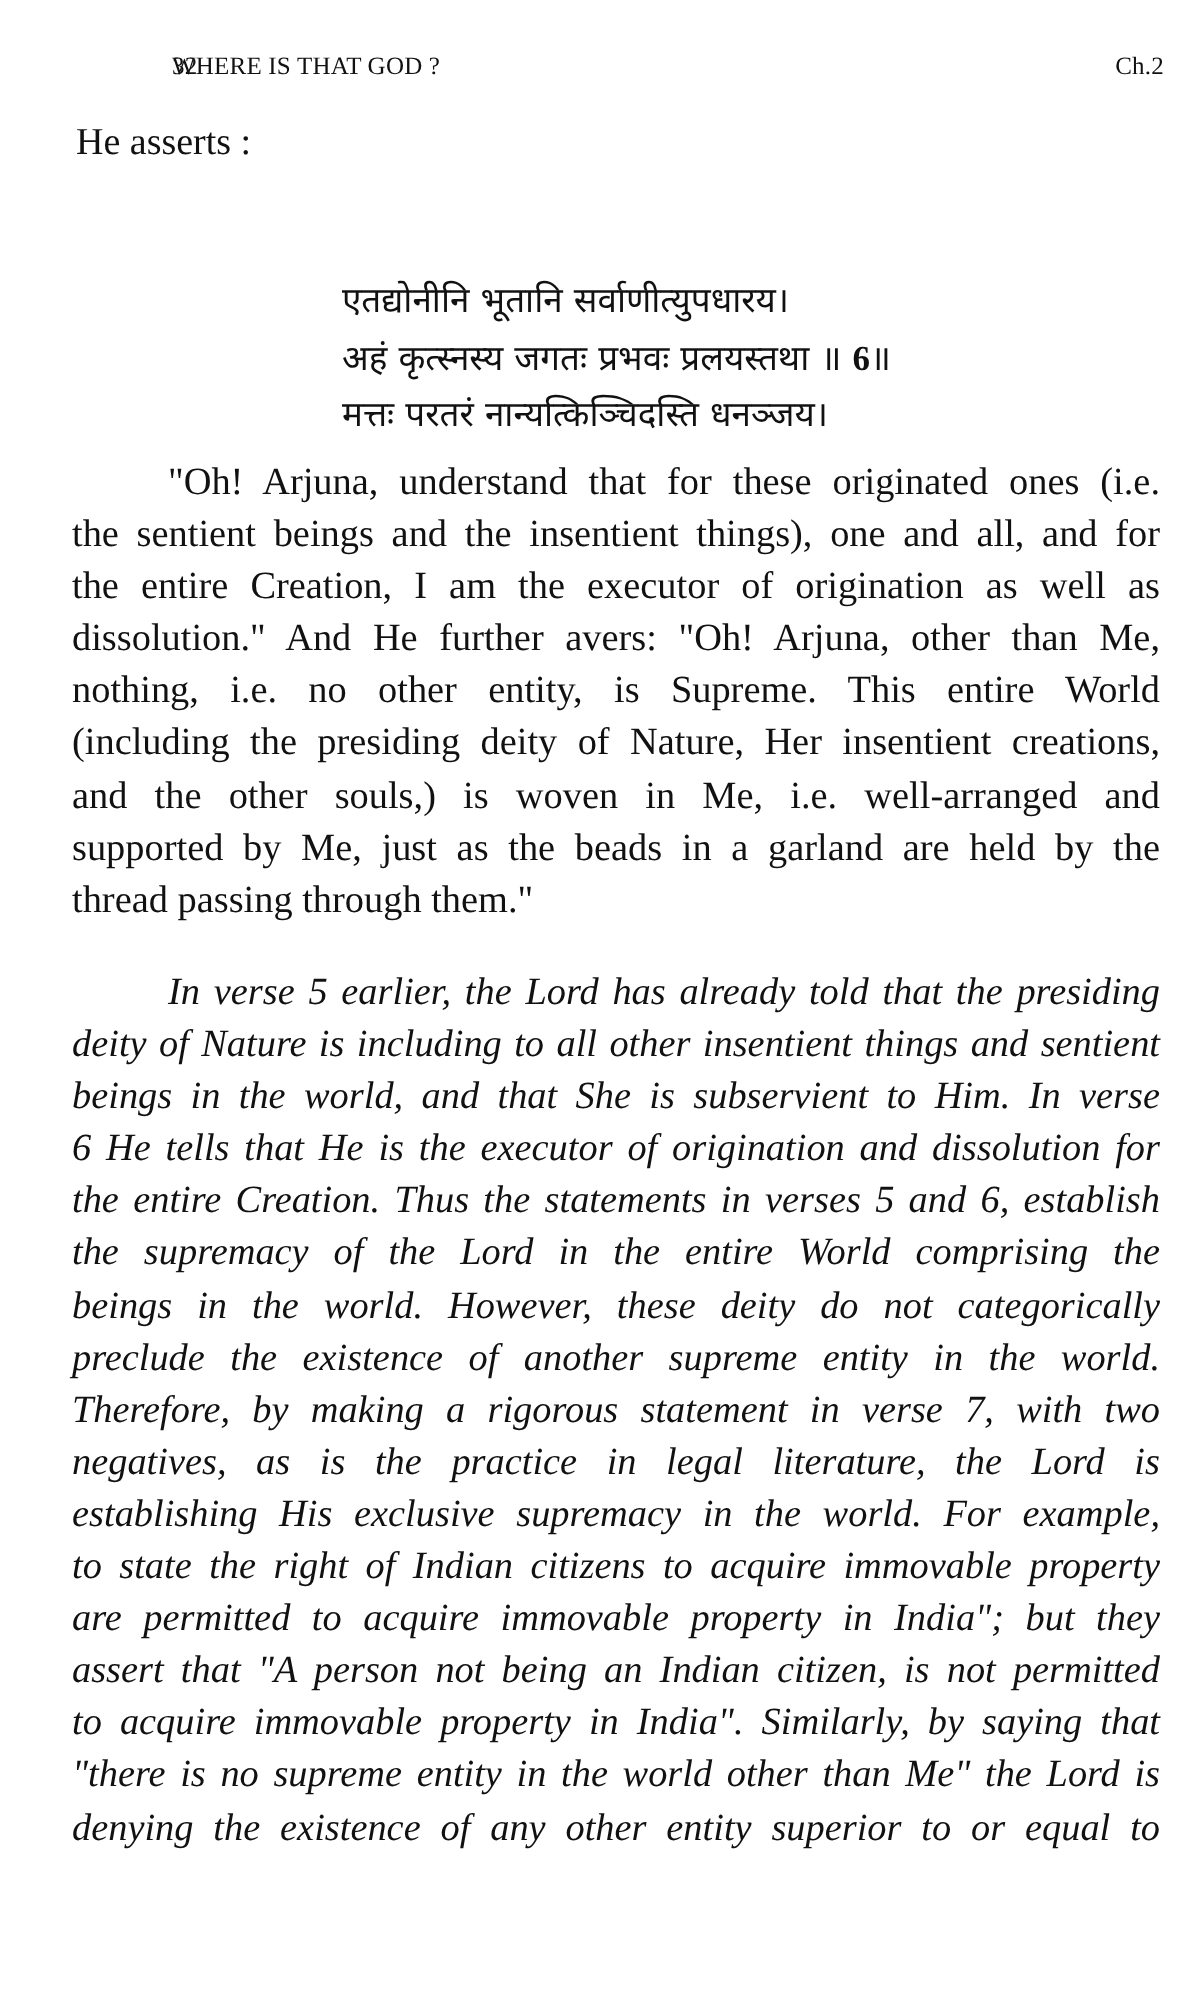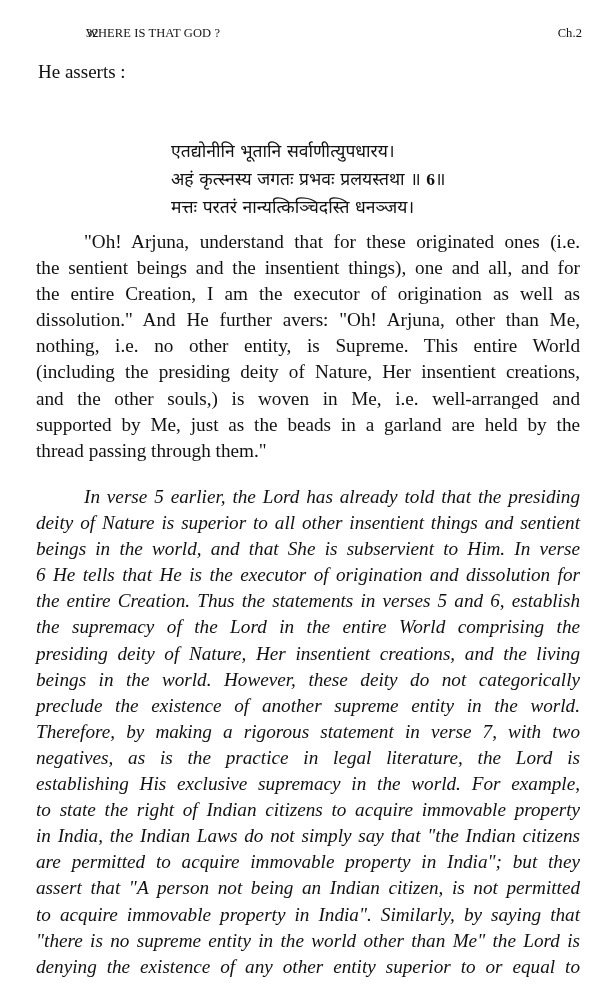--- a/index.html
+++ b/index.html
@@ -51,31 +51,29 @@
     <span class="l">the entire Creation, I am the executor of origination as well as</span>
     <span class="l">dissolution." And He further avers: "Oh! Arjuna, other than Me,</span>
     <span class="l">nothing, i.e. no other entity, is Supreme. This entire World</span>
     <span class="l">(including the presiding deity of Nature, Her insentient creations,</span>
     <span class="l">and the other souls,) is woven in Me, i.e. well-arranged and</span>
     <span class="l">supported by Me, just as the beads in a garland are held by the</span>
     <span class="l last">thread passing through them."</span>
   </div>
 <div class="para" id="p2">
     <span class="l ind">In verse 5 earlier, the Lord has already told that the presiding</span>
-    <span class="l">deity of Nature is superior to all other insentient things and sentient</span>
+    <span class="l">deity of Nature is including to all other insentient things and sentient</span>
     <span class="l">beings in the world, and that She is subservient to Him. In verse</span>
     <span class="l">6 He tells that He is the executor of origination and dissolution for</span>
     <span class="l">the entire Creation. Thus the statements in verses 5 and 6, establish</span>
     <span class="l">the supremacy of the Lord in the entire World comprising the</span>
-    <span class="l">presiding deity of Nature, Her insentient creations, and the living</span>
     <span class="l">beings in the world. However, these deity do not categorically</span>
     <span class="l">preclude the existence of another supreme entity in the world.</span>
     <span class="l">Therefore, by making a rigorous statement in verse 7, with two</span>
     <span class="l">negatives, as is the practice in legal literature, the Lord is</span>
     <span class="l">establishing His exclusive supremacy in the world. For example,</span>
     <span class="l">to state the right of Indian citizens to acquire immovable property</span>
-    <span class="l">in India, the Indian Laws do not simply say that "the Indian citizens</span>
     <span class="l">are permitted to acquire immovable property in India"; but they</span>
     <span class="l">assert that "A person not being an Indian citizen, is not permitted</span>
     <span class="l">to acquire immovable property in India". Similarly, by saying that</span>
     <span class="l">"there is no supreme entity in the world other than Me" the Lord is</span>
     <span class="l">denying the existence of any other entity superior to or equal to</span>
   </div>
 
 </body></html>

